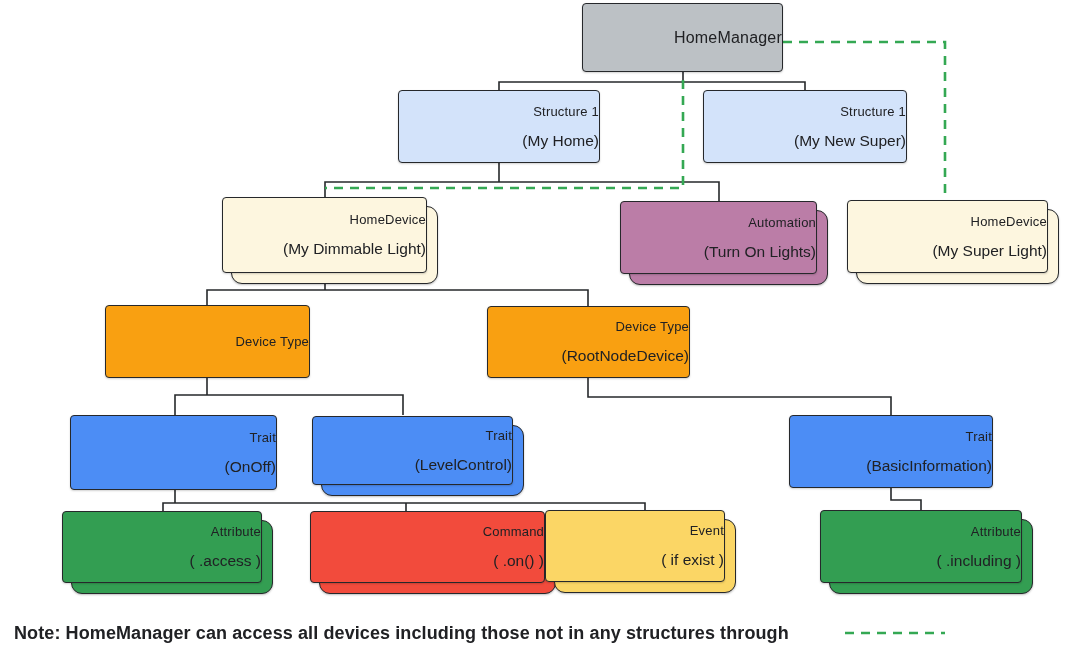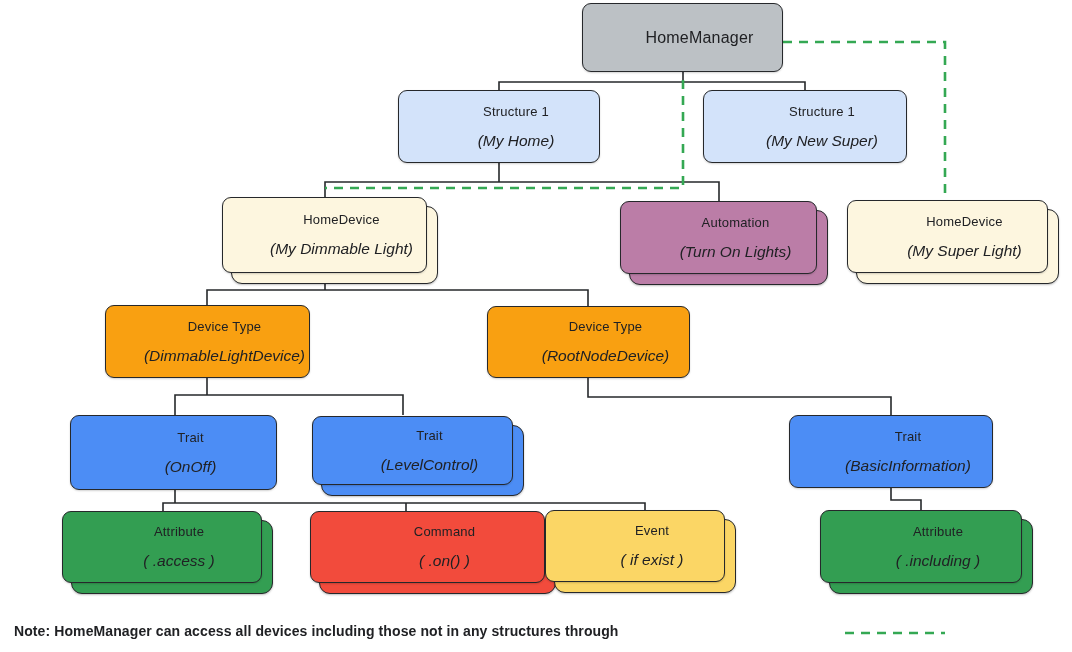--- a/index.html
+++ b/index.html
@@ -9,30 +9,30 @@
   }
   svg.wires{position:absolute;left:0;top:0;width:1072px;height:652px;}
   .node{position:absolute;}
   .node .stack{
     position:absolute;left:9px;top:9px;width:100%;height:100%;
     background:var(--fill);border:1.6px solid #26282b;border-radius:11px;
     box-shadow:0 1px 2px rgba(0,0,0,.25);
   }
   .node .box{
     position:relative;width:100%;height:100%;box-sizing:border-box;
-    background:var(--fill);border:1.6px solid #26282b;border-radius:9px;
-    display:flex;flex-direction:column;align-items:center;justify-content:center;
+    background:var(--fill);border:1.6px solid #26282b;border-radius:4px;
+    display:flex;flex-direction:column;align-items:flex-end;justify-content:center;
     gap:1px;box-shadow:0 1px 2px rgba(0,0,0,.18);padding-left:34px;
   }
   .l1{font-size:13px;color:#202124;letter-spacing:.2px;}
-  .l2{font-size:15.5px;font-style:italic;color:#202124;margin-top:12px;}
+  .l2{font-size:15.5px;color:#202124;margin-top:12px;}
   .l2:empty{display:none;}
   .big .l1{font-size:16px;}
   .note{
-    position:absolute;left:14px;top:623px;font-size:14px;font-weight:bold;
+    position:absolute;left:14px;top:623px;font-size:18px;font-weight:bold;
     color:#202124;letter-spacing:.1px;
   }
 </style>
 </head>
 <body>
 
 <div class="canvas">
 
   <svg class="wires" viewBox="0 0 1072 652" xmlns="http://www.w3.org/2000/svg">
 
@@ -94,21 +94,20 @@
     <div class="stack"></div>
     <div class="box">
       <div class="l1">HomeDevice</div>
       <div class="l2">(My Super Light)</div>
     </div>
   </div>
 
   <div class="node" style="left: 105px; top: 305px; width: 205px; height: 73px; --fill: #F9A011;">
     <div class="box">
       <div class="l1">Device Type</div>
-      <div class="l2">(DimmableLightDevice)</div>
     </div>
   </div>
 
   <div class="node" style="left: 487px; top: 306px; width: 203px; height: 72px; --fill: #F9A011;">
     <div class="box">
       <div class="l1">Device Type</div>
       <div class="l2">(RootNodeDevice)</div>
     </div>
   </div>
 

